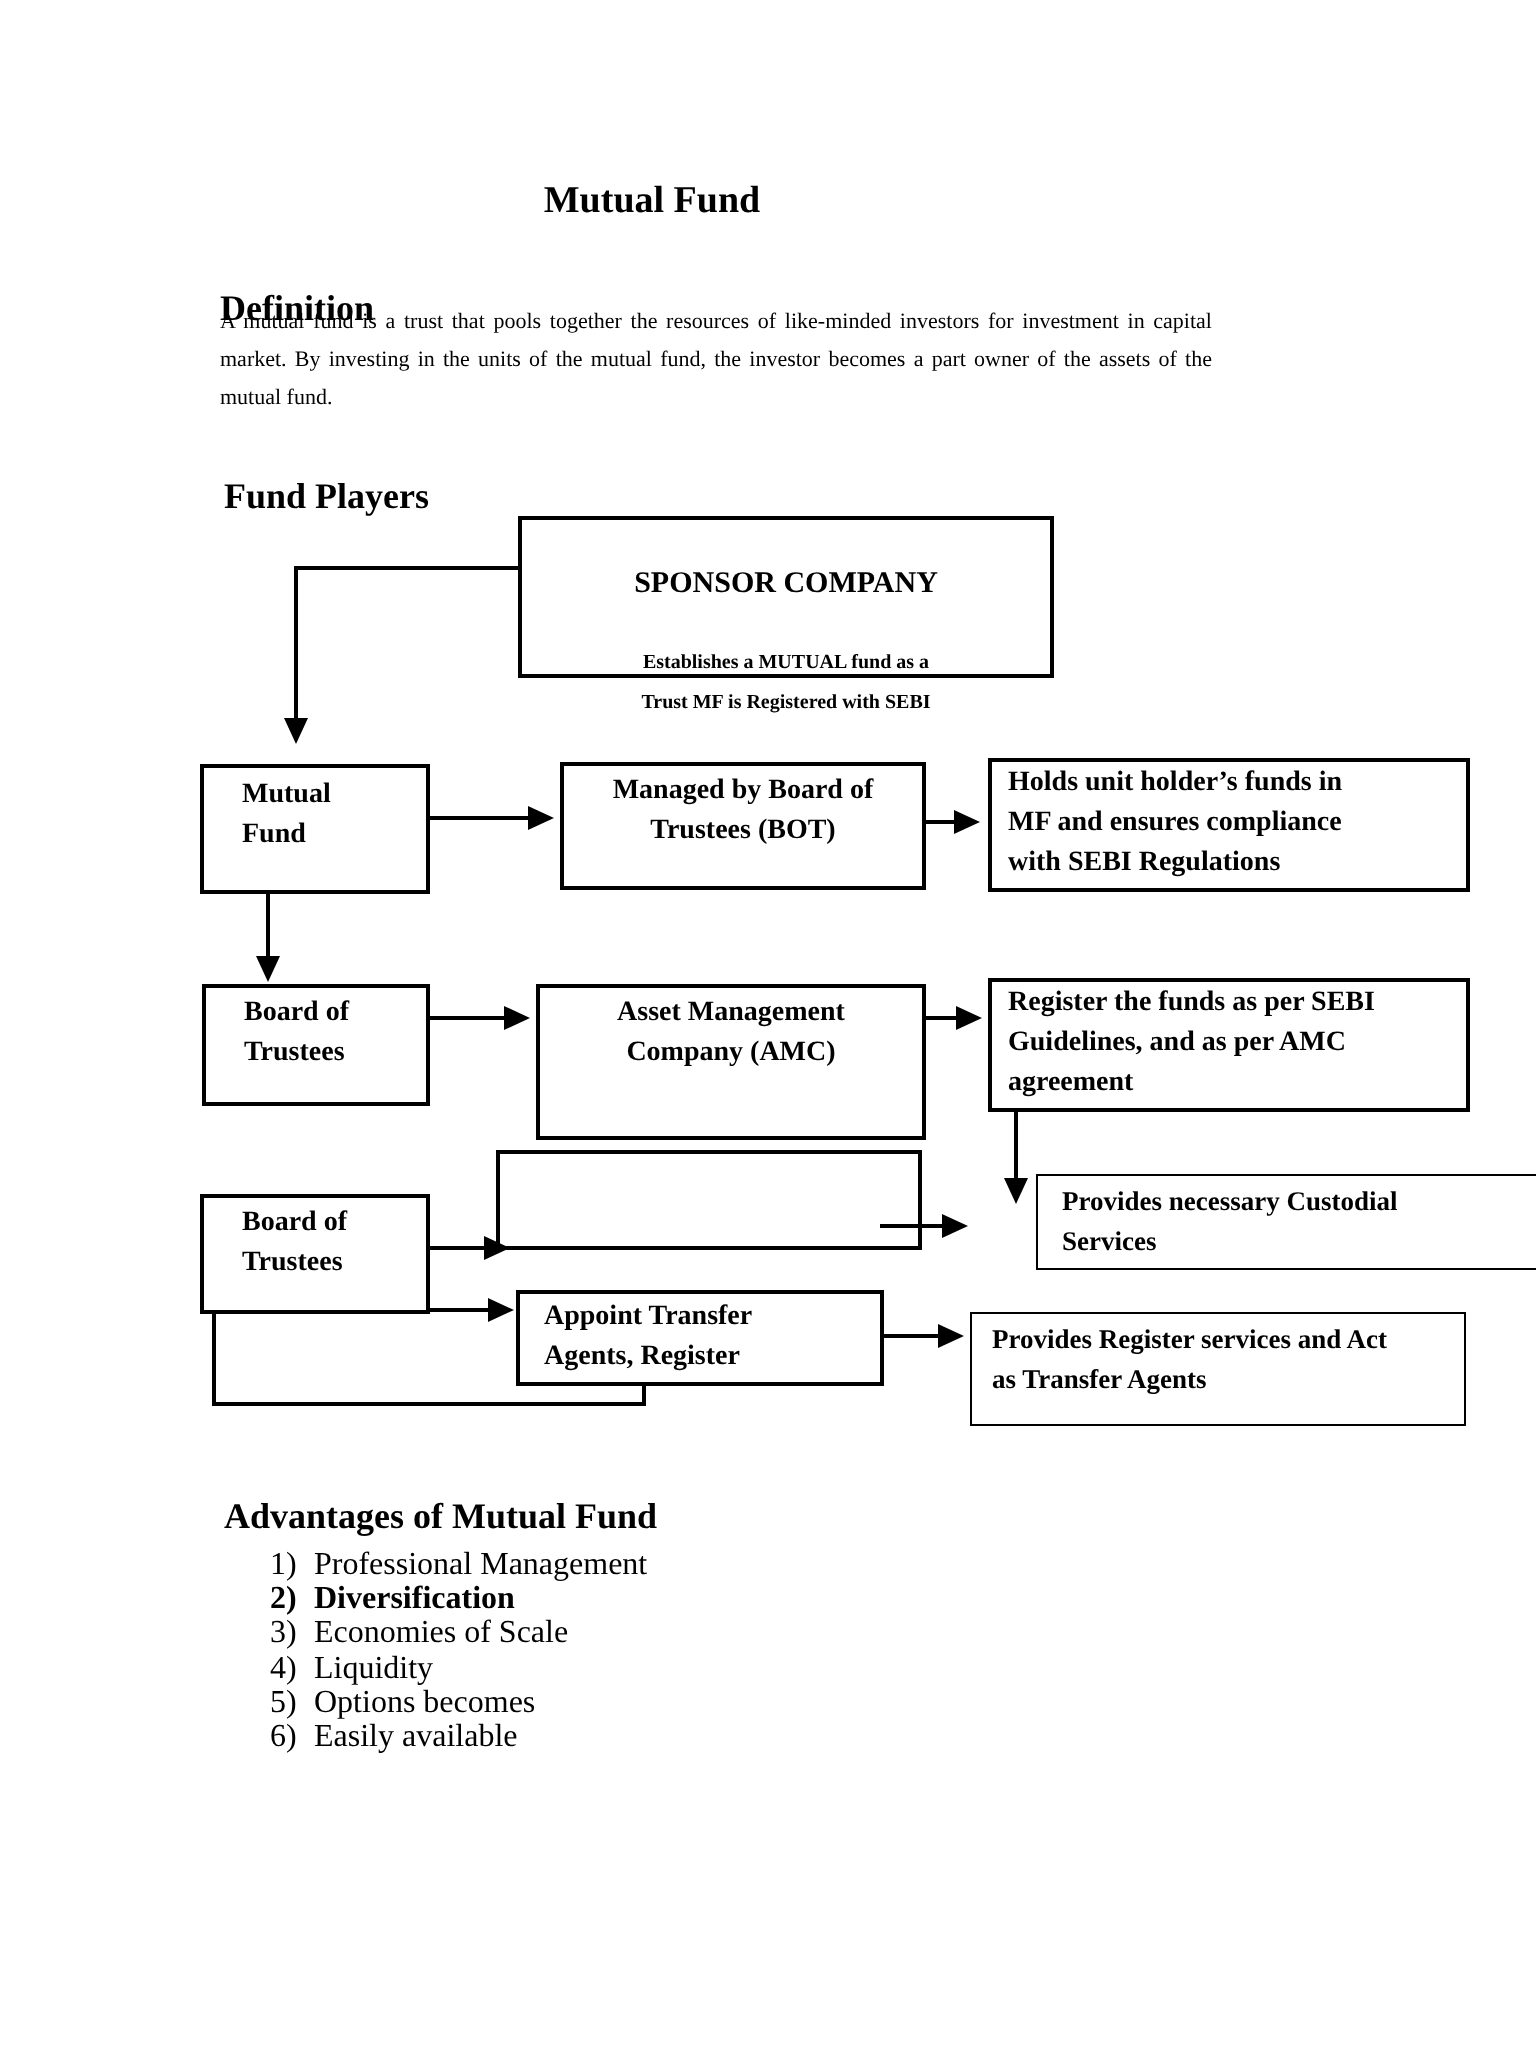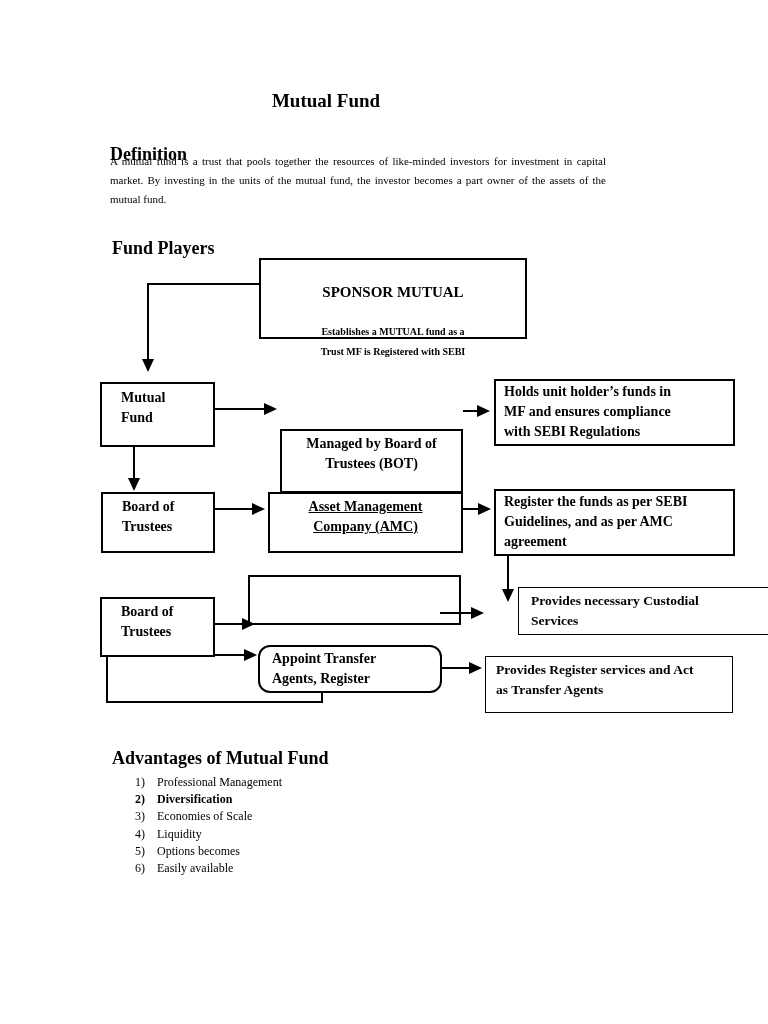--- a/index.html
+++ b/index.html
@@ -51,69 +51,69 @@
     border-left: 13px solid #000;
   }
   .ah-down {
     position: absolute; width: 0; height: 0;
     border-left: 6px solid transparent;
     border-right: 6px solid transparent;
     border-top: 13px solid #000;
   }
   .adv-item {
     position: absolute;
-    font-size: 12px; line-height: 17px;
+    font-size: 16px; line-height: 17px;
   }
   .adv-num { display: inline-block; width: 22px; }
 </style>
 </head>
 <body>
 
 <div class="page">
 
   <div class="abs doc-title">Mutual Fund</div>
   <div class="abs section-heading h-definition">Definition</div>
   <div class="abs para">A mutual fund is a trust that pools together the resources of like-minded investors for investment in capital market. By investing in the units of the mutual fund, the investor becomes a part owner of the assets of the mutual fund.</div>
   <div class="abs section-heading h-fund-players">Fund Players</div>
 
   <div class="fbox center" style="left:259px; top:258px; width:268px; height:81px; padding-top:2px;">
-    <div class="sponsor-title">SPONSOR MUTUAL</div>
+    <div class="sponsor-title">SPONSOR COMPANY</div>
     <div class="sponsor-body">Establishes a MUTUAL fund as a
 Trust MF is Registered with SEBI</div>
   </div>
 
   <div class="fbox" style="left:100px; top:382px; width:115px; height:65px; padding:4px 0 0 19px;">Mutual
 Fund</div>
 
-  <div class="fbox center" style="left:280px; top:381px; width:183px; height:64px; padding-top:3px;margin-top:48px;">Managed by Board of
+  <div class="fbox center" style="left:280px; top:381px; width:183px; height:64px; padding-top:3px;">Managed by Board of
 Trustees (BOT)</div>
 
   <div class="fbox" style="left:494px; top:379px; width:241px; height:67px; padding:1px 0 0 8px;">Holds unit holder’s funds in
 MF and ensures compliance
 with SEBI Regulations</div>
 
   <div class="fbox" style="left:101px; top:492px; width:114px; height:61px; padding:3px 0 0 19px;">Board of
 Trustees</div>
 
-  <div class="fbox center" style="left:268px; top:492px; width:195px; height:61px; padding-top:3px;text-decoration:underline;">Asset Management
+  <div class="fbox center" style="left:268px; top:492px; width:195px; height:78px; padding-top:3px;">Asset Management
 Company (AMC)</div>
 
   <div class="fbox" style="left:494px; top:489px; width:241px; height:67px; padding:1px 0 0 8px;">Register the funds as per SEBI
 Guidelines, and as per AMC
 agreement</div>
 
   <div class="fbox" style="left:248px; top:575px; width:213px; height:50px;"></div>
 
   <div class="fbox" style="left:100px; top:597px; width:115px; height:60px; padding:3px 0 0 19px;">Board of
 Trustees</div>
 
   <div class="fbox thin" style="left:518px; top:587px; width:252px; height:48px; padding:3px 0 0 12px; font-size:13.5px;">Provides necessary Custodial
 Services</div>
 
-  <div class="fbox" style="left:258px; top:645px; width:184px; height:48px; padding:2px 0 0 12px;border-radius:12px;">Appoint Transfer
+  <div class="fbox" style="left:258px; top:645px; width:184px; height:48px; padding:2px 0 0 12px;">Appoint Transfer
 Agents, Register</div>
 
   <div class="fbox thin" style="left:485px; top:656px; width:248px; height:57px; padding:3px 0 0 10px; font-size:13.5px;">Provides Register services and Act
 as Transfer Agents</div>
 
   <div>
     <div class="line" style="left:148px; top:283px; width:111px; height:2px;"></div>
     <div class="line" style="left:147px; top:283px; width:2px; height:77px;"></div>
     <div class="ah-down" style="left:142px; top:359px;"></div>
   </div>

